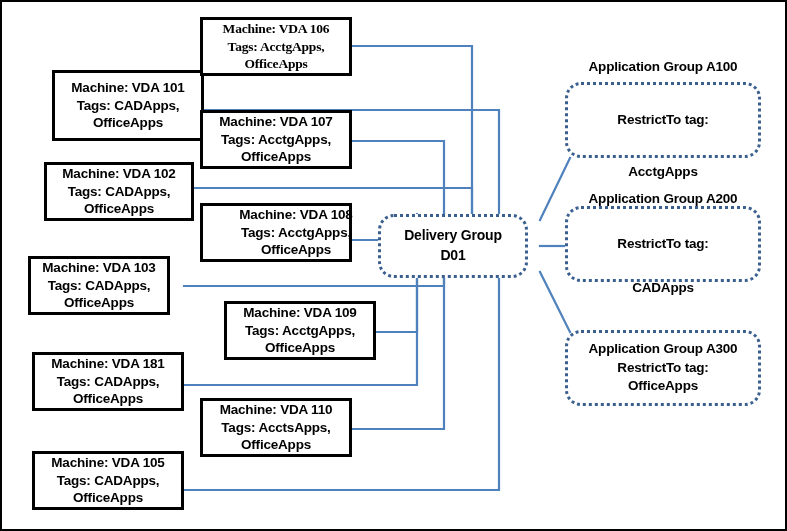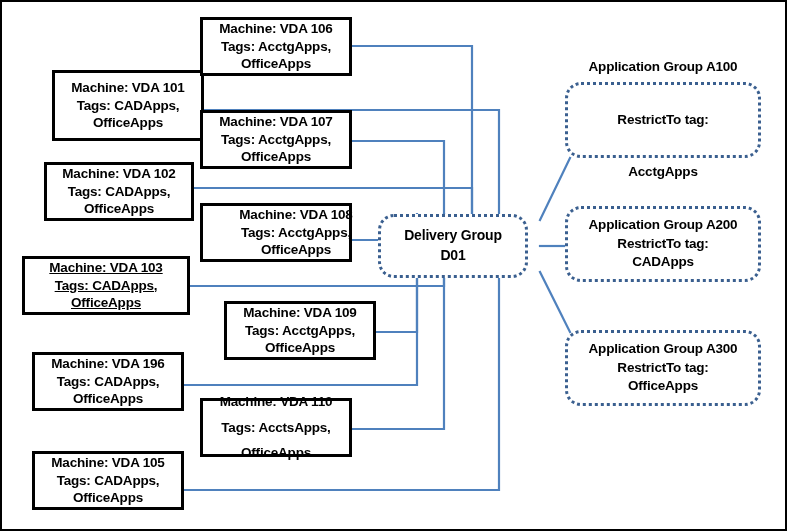--- a/index.html
+++ b/index.html
@@ -87,73 +87,73 @@
   <div class="node machine" style="left: 30px; top: 68px; width: 152px; height: 71px; margin-left: 20px;">
     <span class="ln">Machine: VDA 101</span>
     <span class="ln">Tags: CADApps,</span>
     <span class="ln">OfficeApps</span>
   </div>
   <div class="node machine" style="left: 42px; top: 160px; width: 150px; height: 59px;">
     <span class="ln">Machine: VDA 102</span>
     <span class="ln">Tags: CADApps,</span>
     <span class="ln">OfficeApps</span>
   </div>
-  <div class="node machine" style="left: 20px; top: 254px; width: 168px; height: 59px; text-decoration: underline;">
+  <div class="node machine" style="left: 26px; top: 254px; width: 142px; height: 59px;">
     <span class="ln">Machine: VDA 103</span>
     <span class="ln">Tags: CADApps,</span>
     <span class="ln">OfficeApps</span>
   </div>
   <div class="node machine" style="left: 30px; top: 350px; width: 152px; height: 59px;">
-    <span class="ln">Machine: VDA 196</span>
+    <span class="ln">Machine: VDA 181</span>
     <span class="ln">Tags: CADApps,</span>
     <span class="ln">OfficeApps</span>
   </div>
   <div class="node machine" style="left: 30px; top: 449px; width: 152px; height: 59px;">
     <span class="ln">Machine: VDA 105</span>
     <span class="ln">Tags: CADApps,</span>
     <span class="ln">OfficeApps</span>
   </div>
 
-  <div class="node machine" style="left: 198px; top: 15px; width: 152px; height: 59px;">
+  <div class="node machine" style="left: 198px; top: 15px; width: 152px; height: 59px; font-family: Liberation Serif, serif;">
     <span class="ln">Machine: VDA 106</span>
     <span class="ln">Tags: AcctgApps,</span>
     <span class="ln">OfficeApps</span>
   </div>
   <div class="node machine" style="left: 198px; top: 108px; width: 152px; height: 59px;">
     <span class="ln">Machine: VDA 107</span>
     <span class="ln">Tags: AcctgApps,</span>
     <span class="ln">OfficeApps</span>
   </div>
   <div class="node machine" style="left: 198px; top: 201px; width: 152px; height: 59px; padding-left: 40px;">
     <span class="ln">Machine: VDA 108</span>
     <span class="ln">Tags: AcctgApps,</span>
     <span class="ln">OfficeApps</span>
   </div>
   <div class="node machine" style="left: 198px; top: 299px; width: 152px; height: 59px; margin-left: 24px;">
     <span class="ln">Machine: VDA 109</span>
     <span class="ln">Tags: AcctgApps,</span>
     <span class="ln">OfficeApps</span>
   </div>
-  <div class="node machine" style="left: 198px; top: 396px; width: 152px; height: 59px; gap: 8px;">
+  <div class="node machine" style="left: 198px; top: 396px; width: 152px; height: 59px;">
     <span class="ln">Machine: VDA 110</span>
     <span class="ln">Tags: AcctsApps,</span>
     <span class="ln">OfficeApps</span>
   </div>
 
   <div class="node dg" style="left: 376px; top: 212px; width: 150px; height: 64px; justify-content: center;">
     <span class="ln">Delivery Group</span>
     <span class="ln">D01</span>
   </div>
 
   <div class="node grp" style="left: 563px; top: 80px; width: 196px; height: 76px; gap: 34px;">
     <span class="ln">Application Group A100</span>
     <span class="ln">RestrictTo tag:</span>
     <span class="ln">AcctgApps</span>
   </div>
-  <div class="node grp" style="left: 563px; top: 204px; width: 196px; height: 76px;">
+  <div class="node grp" style="left: 563px; top: 204px; width: 196px; height: 76px; gap: 26px;">
     <span class="ln">Application Group A200</span>
     <span class="ln">RestrictTo tag:</span>
     <span class="ln">CADApps</span>
   </div>
   <div class="node grp" style="left: 563px; top: 328px; width: 196px; height: 76px; text-align: center;">
     <span class="ln">Application Group A300</span>
     <span class="ln">RestrictTo tag:</span>
     <span class="ln">OfficeApps</span>
   </div>
 

